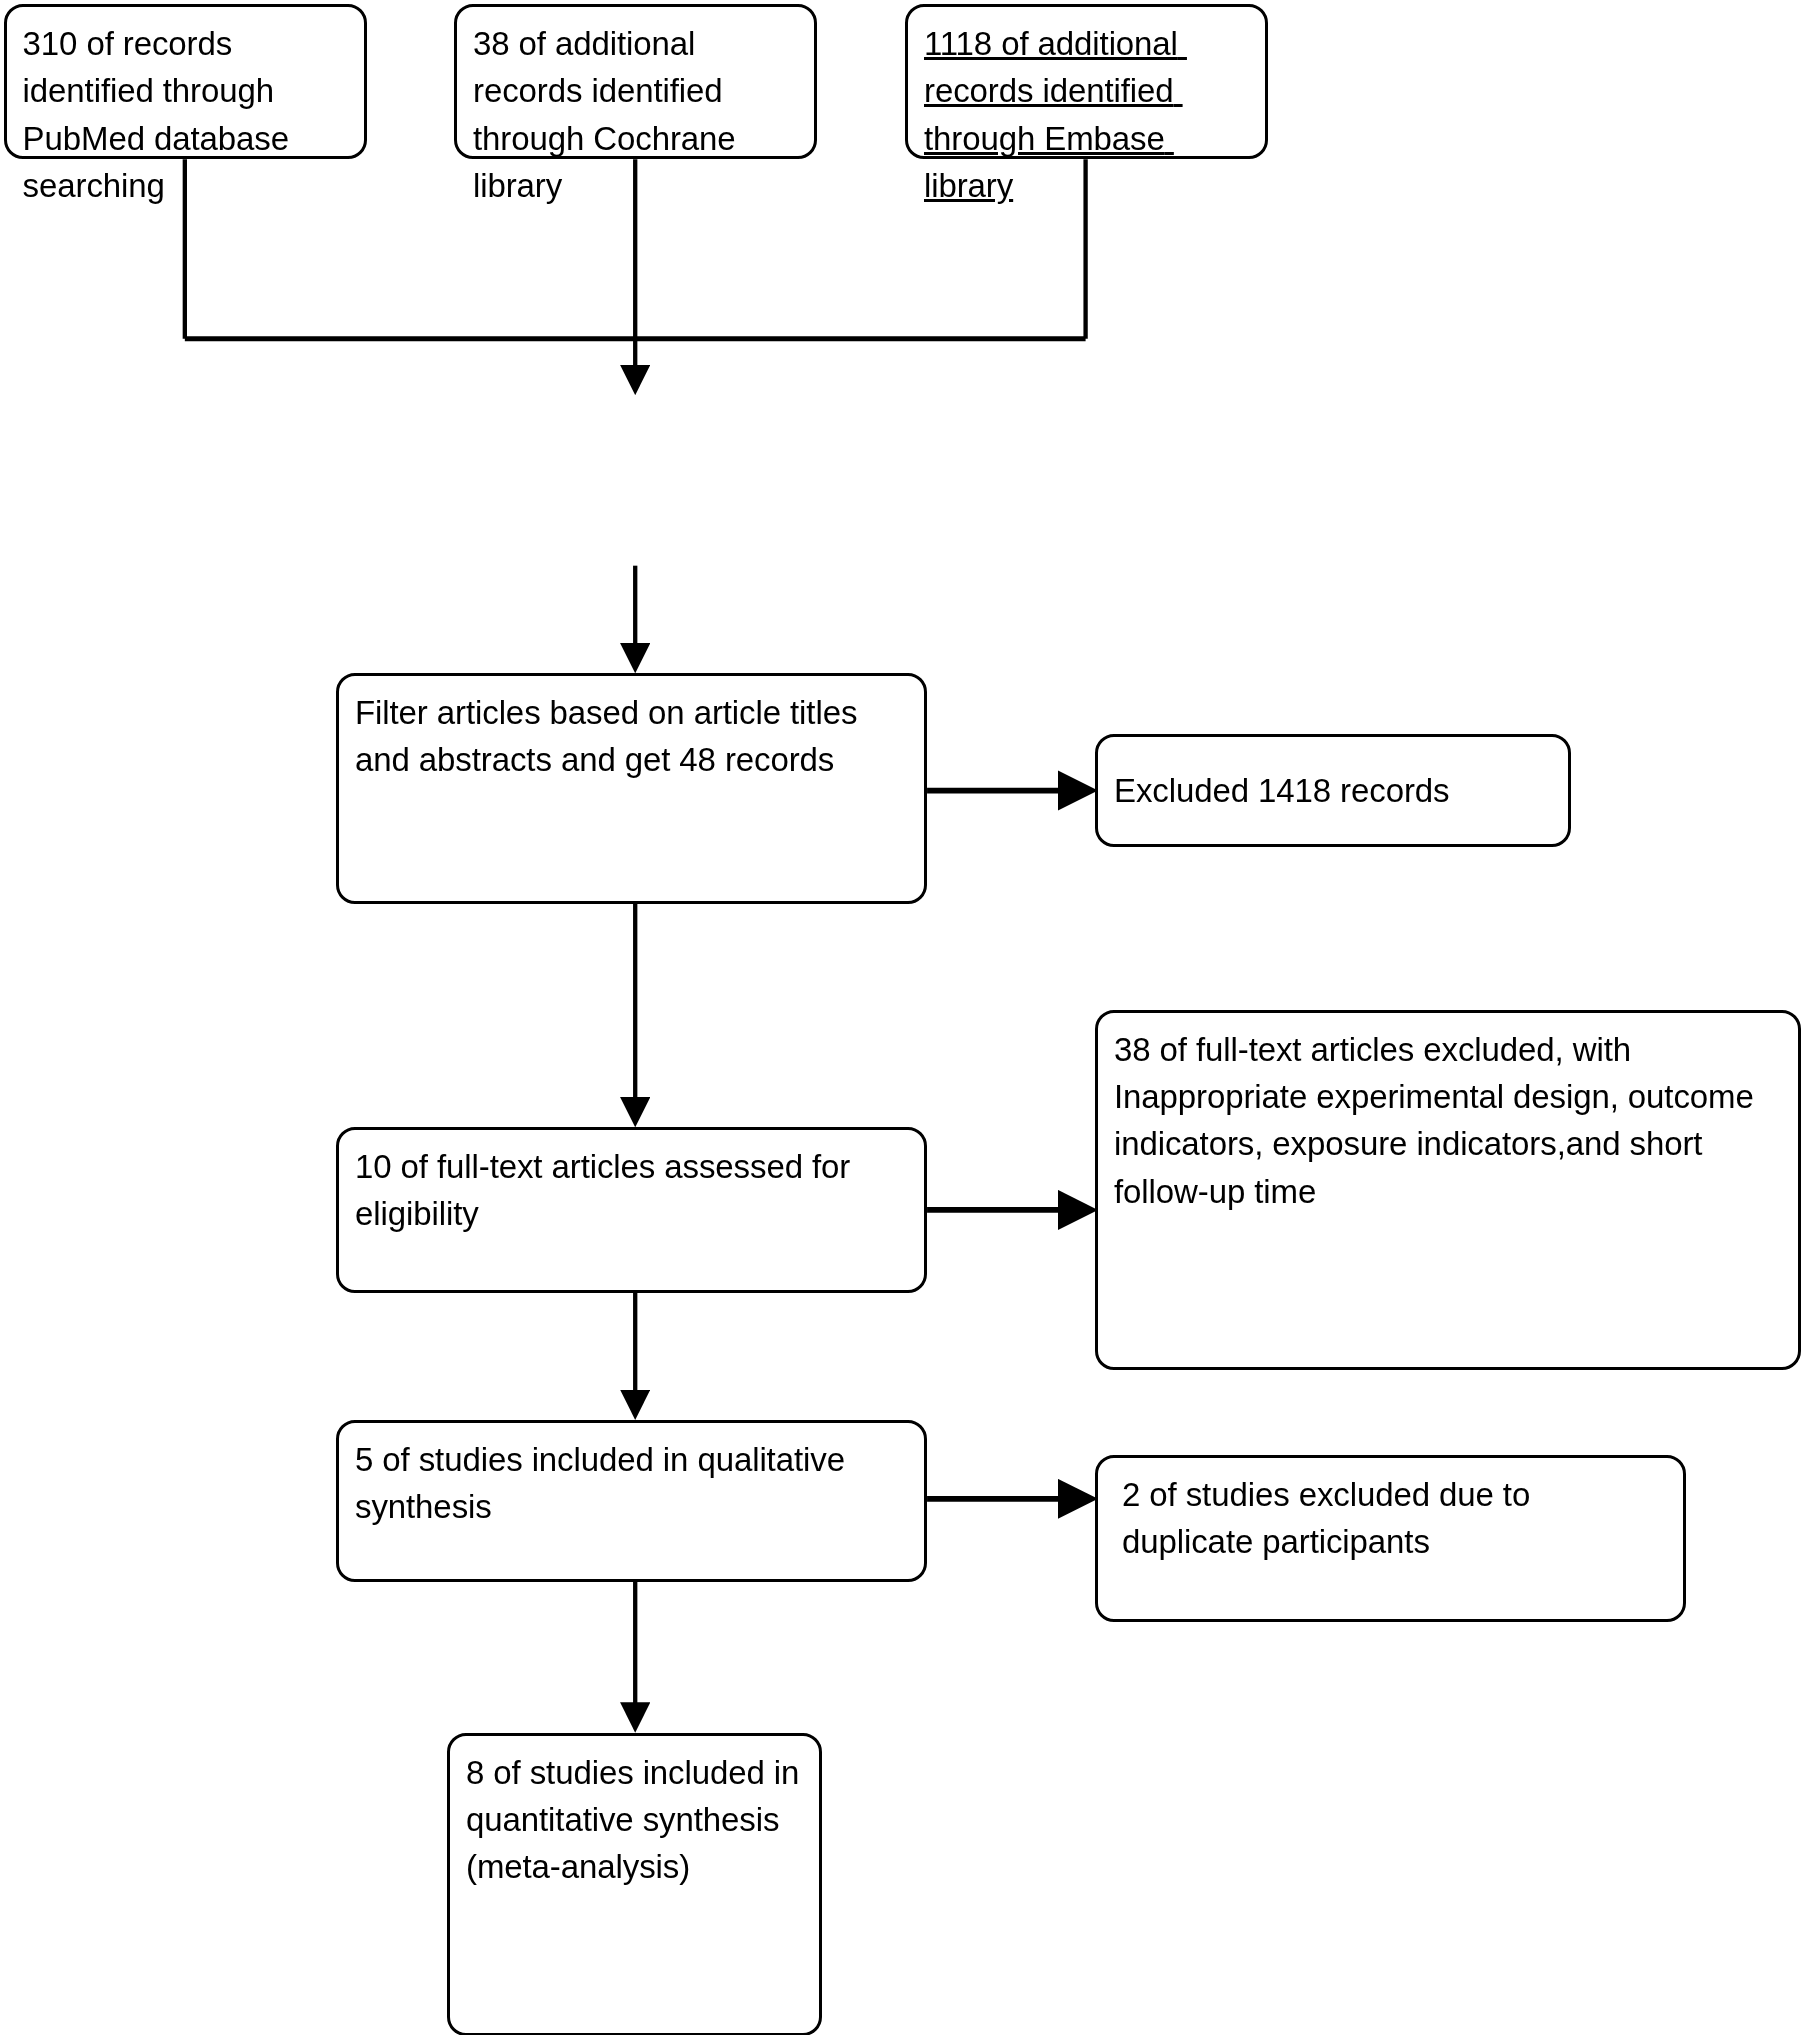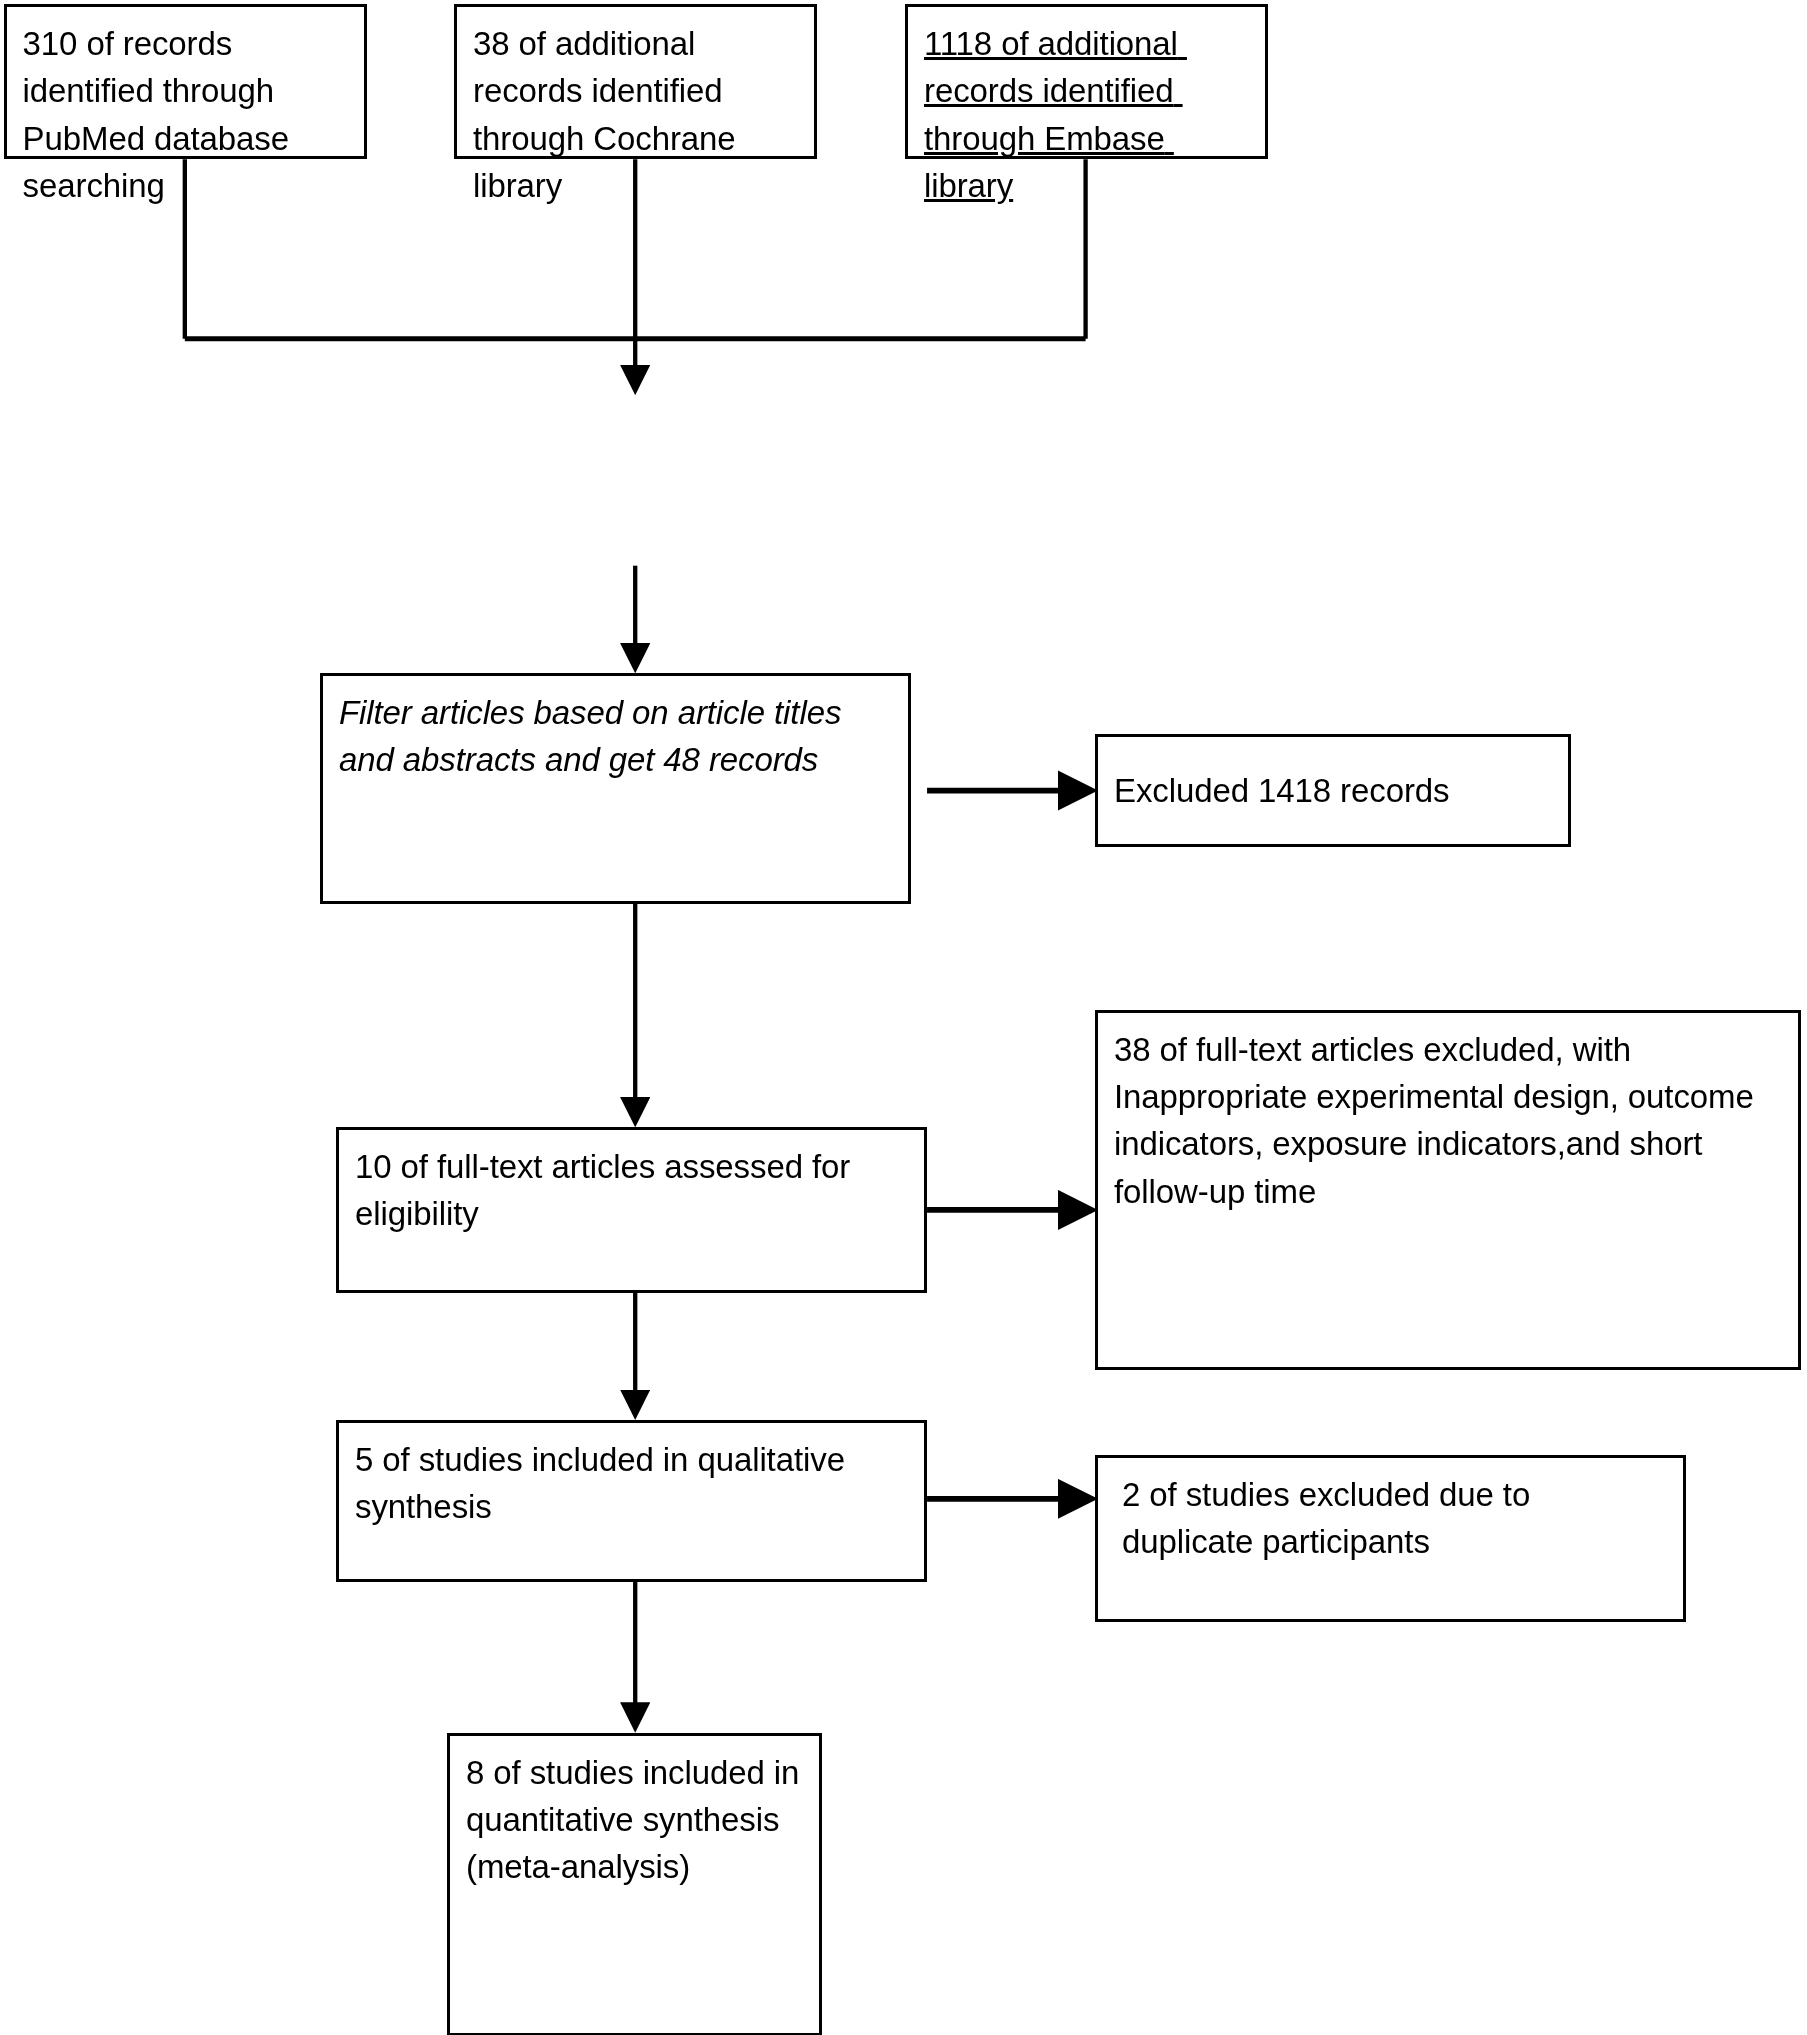--- a/index.html
+++ b/index.html
@@ -21,21 +21,21 @@
     left: 0;
     top: 0;
     width: 1808px;
     height: 2035px;
     pointer-events: none;
   }
   .node {
     position: absolute;
     box-sizing: border-box;
     border: 3.6px solid #000000;
-    border-radius: 0;
+    border-radius: 19px;
     background: #ffffff;
     display: flex;
     align-items: flex-start;
     justify-content: flex-start;
   }
   .node-text {
     font-family: "Liberation Sans", sans-serif;
     font-size: 33px;
     line-height: 1.43;
     color: #000000;
@@ -89,21 +89,21 @@
 
   <div class="node" id="n-cochrane" style="left: 454px; top: 4.3px; width: 363px; height: 155px;">
     <div class="node-text">38 of additional records identified through Cochrane library</div>
   </div>
 
   <div class="node" id="n-embase" style="left: 905px; top: 4.3px; width: 363px; height: 155px; text-decoration: underline;">
     <div class="node-text">1118 of additional records identified through Embase library</div>
   </div>
 
 
-  <div class="node" id="n-filter" style="left: 320px; top: 673px; width: 591px; height: 231px; font-style: italic;">
+  <div class="node" id="n-filter" style="left: 336px; top: 673px; width: 591px; height: 231px;">
     <div class="node-text">Filter articles based on article titles and abstracts and get 48 records</div>
   </div>
 
   <div class="node mid-align" id="n-excluded" style="left: 1095px; top: 734px; width: 476px; height: 113px;">
     <div class="node-text">Excluded 1418 records</div>
   </div>
 
   <div class="node" id="n-fulltext" style="left: 336px; top: 1127px; width: 591px; height: 166px;">
     <div class="node-text">10 of full-text articles assessed for eligibility</div>
   </div>

